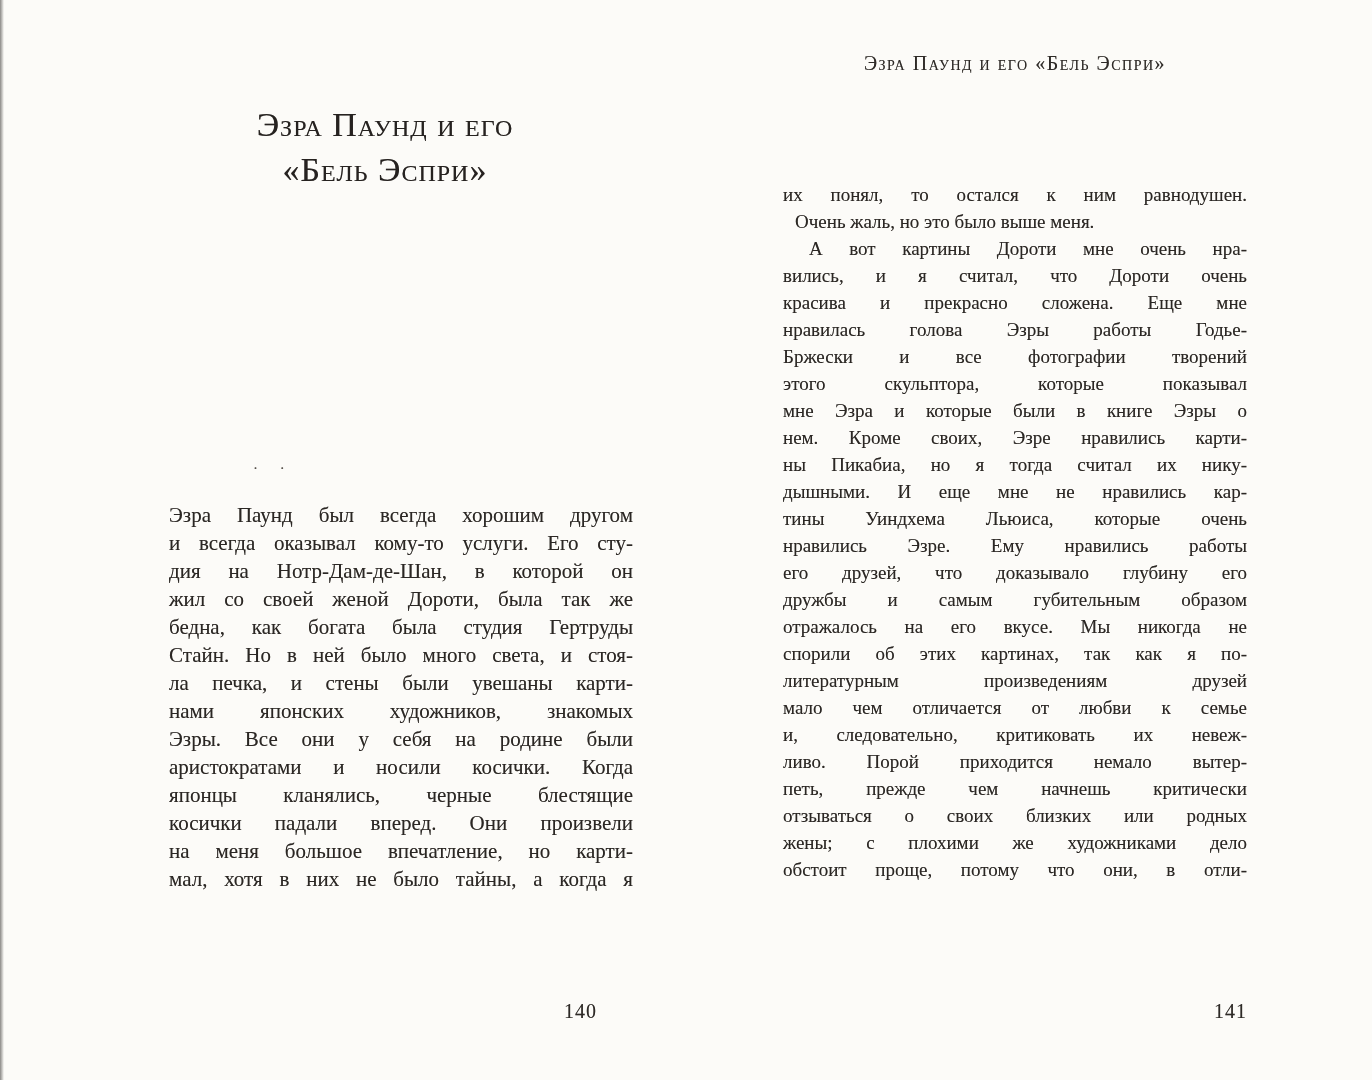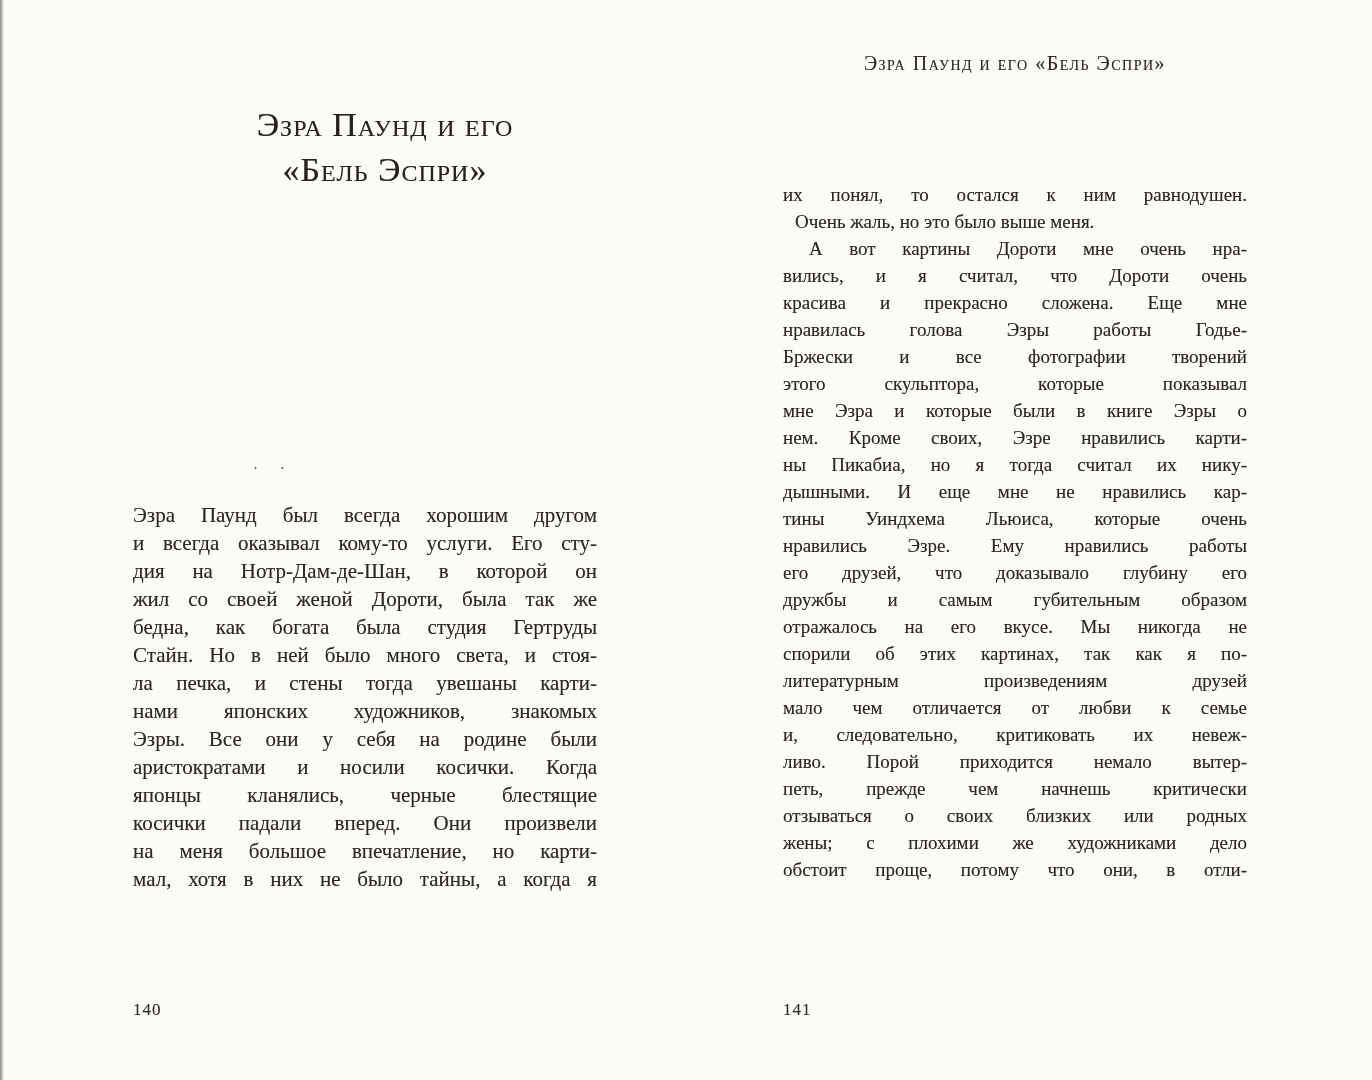--- a/index.html
+++ b/index.html
@@ -45,34 +45,34 @@
   .running-head {
     position: absolute; top: 52px; left: 0; width: 100%;
     text-align: center;
     font-size: 20px;
     font-variant: small-caps;
     letter-spacing: 1.5px;
     color: #2e2a27;
   }
 
   .body-text { position: absolute; left: 0; width: 100%; }
-  .left  .body-text { top: 501px; font-size: 21px; line-height: 28px; }
+  .left  .body-text { top: 501px; font-size: 21px; line-height: 28px; margin-left: 36px; }
   .right .body-text { top: 181px; font-size: 19px; line-height: 27px; }
 
   .line {
     text-align: justify;
     text-align-last: justify;
   }
   .line.para-end { text-align-last: left; margin-left: 12px; }
   .line.indent   { text-indent: 26px; font-family: Liberation Serif, serif; }
 
   .page-number {
     position: absolute; top: 1000px; left: 0; width: 100%;
-    text-align: left;
-    font-size: 17px;
+    text-align: right;
+    font-size: 20px;
     letter-spacing: 1px;
     color: #2e2a27;
   }
 
   .line, .chapter-title, .running-head, .page-number, .ornament {
     text-shadow: 0 0 0.5px rgba(43, 39, 36, 0.4);
   }
 </style>
 </head>
 <body>
@@ -86,21 +86,21 @@
       <span class="title-line">«Бель Эспри»</span>
     </h1>
     <div class="ornament">· ·</div>
     <div class="body-text">
         <div class="line">Эзра Паунд был всегда хорошим другом</div>
         <div class="line">и всегда оказывал кому-то услуги. Его сту-</div>
         <div class="line">дия на Нотр-Дам-де-Шан, в которой он</div>
         <div class="line">жил со своей женой Дороти, была так же</div>
         <div class="line">бедна, как богата была студия Гертруды</div>
         <div class="line">Стайн. Но в ней было много света, и стоя-</div>
-        <div class="line">ла печка, и стены тогда увешаны карти-</div>
+        <div class="line">ла печка, и стены были увешаны карти-</div>
         <div class="line">нами японских художников, знакомых</div>
         <div class="line">Эзры. Все они у себя на родине были</div>
         <div class="line">аристократами и носили косички. Когда</div>
         <div class="line">японцы кланялись, черные блестящие</div>
         <div class="line">косички падали вперед. Они произвели</div>
         <div class="line">на меня большое впечатление, но карти-</div>
         <div class="line">мал, хотя в них не было тайны, а когда я</div>
       </div>
     <div class="page-number">140</div>
   </div>

